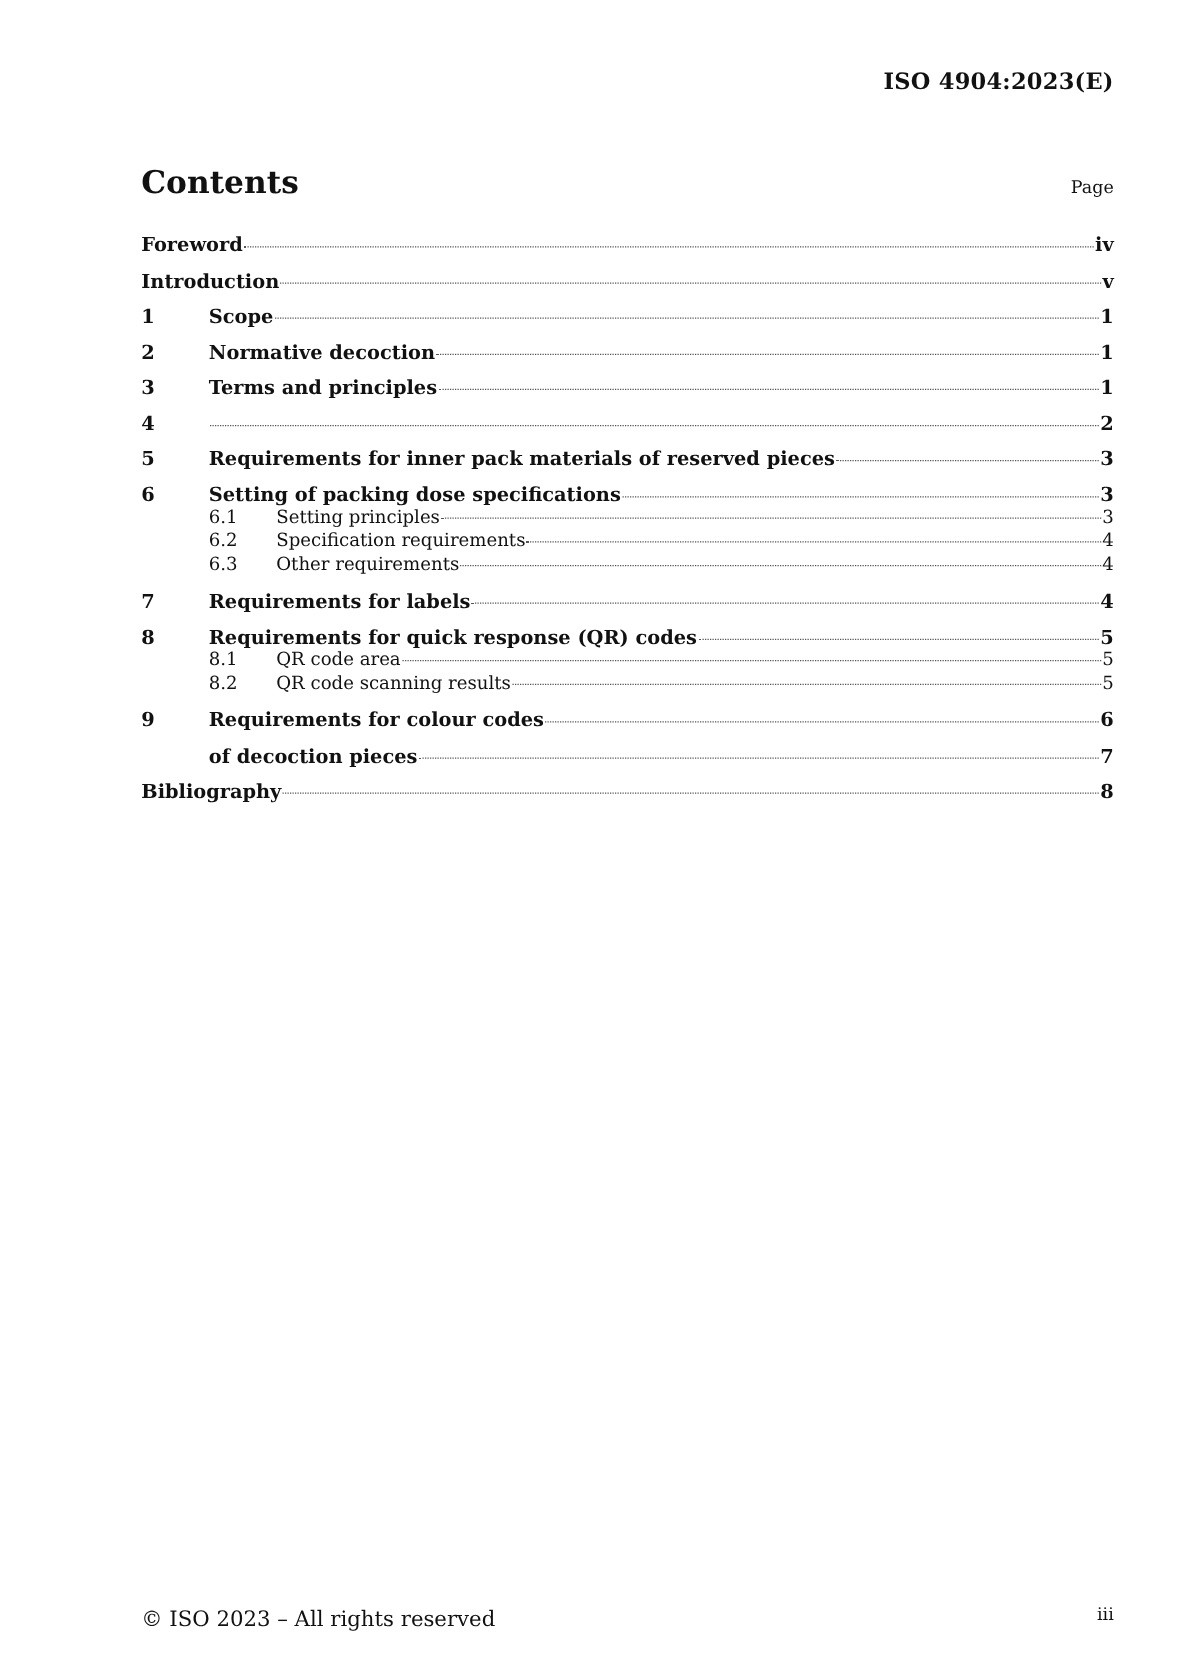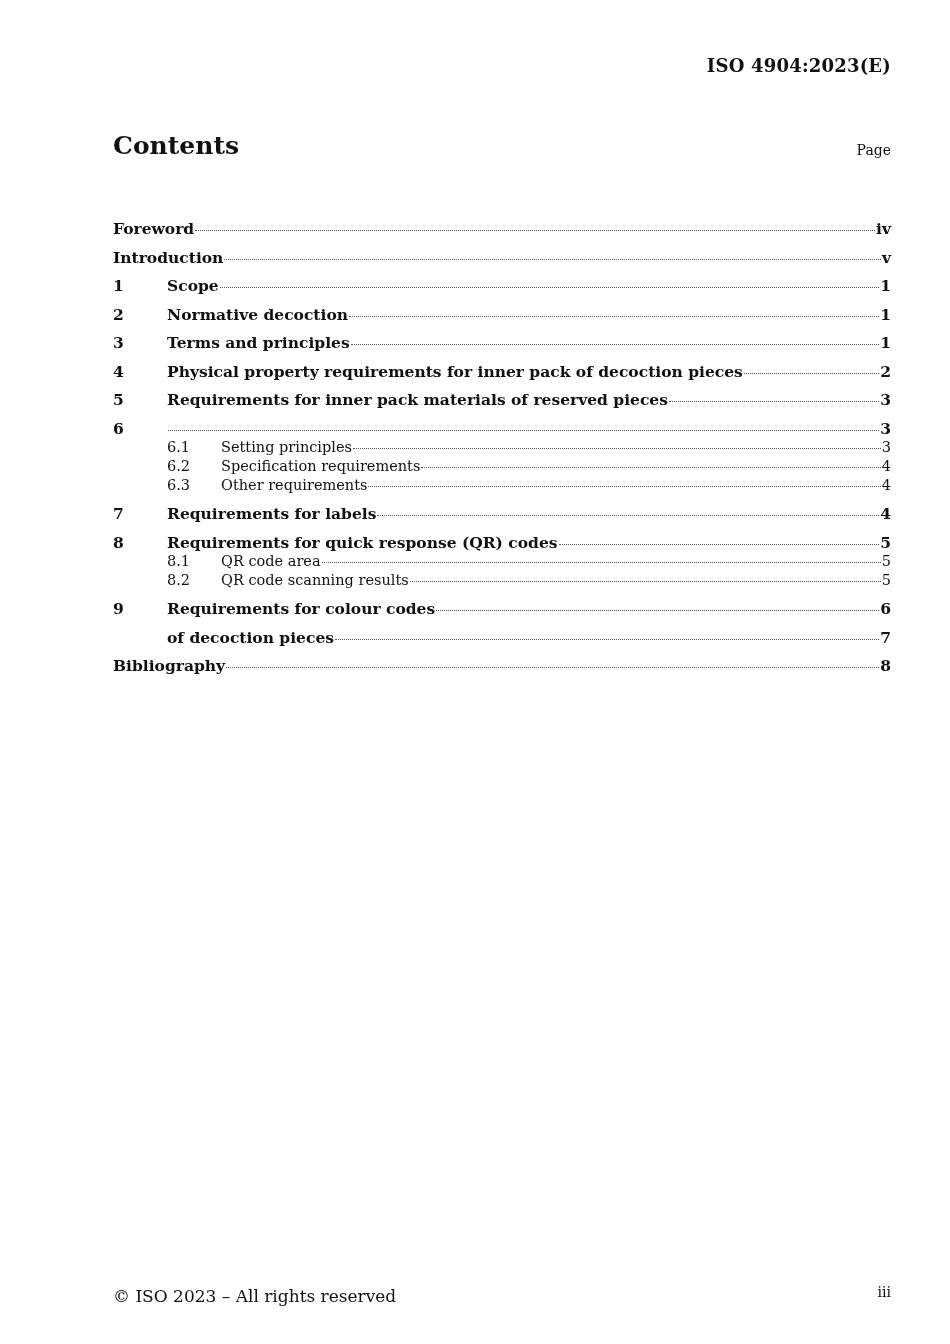--- a/index.html
+++ b/index.html
@@ -9,21 +9,21 @@
   .contents-title { position:absolute; left:113px; top:131px; font-weight:bold; font-size:25px; }
   .page-label { position:absolute; right:59px; top:142px; font-size:14px; }
   .toc { position:absolute; left:113px; top:186px; width:778px; }
   .row { display:flex; align-items:baseline; position:relative; }
   .row.l1 { font-weight:bold; font-size:15.5px; height:20px; }
   .row.l2 { font-weight:normal; font-size:14.5px; height:19px; }
   .row .num { flex:0 0 54px; }
   .row.l2 .num { flex:0 0 54px; margin-left:54px; }
   .row .title { white-space:nowrap; }
   .row .dots { flex:1 1 auto; border-bottom:1px dotted #555; margin:0 1px; transform:translateY(-3px); min-width:10px; }
-  .row .pg { flex:0 0 auto; text-align:right;margin-top:33px; }
+  .row .pg { flex:0 0 auto; text-align:right; }
   .gap { height:8.5px; }
   .annex { font-size:15.5px; }
   .annex .line1 { display:flex; width:725px; justify-content:space-between; font-weight:bold; height:20px; }
   .annex .line1 .lbl { font-weight:bold; }
   .annex .line1 .inf { font-weight:normal; }
   .annex .row2 { margin-left:54px; }
   .footer-copy { position:absolute; left:113px; top:1286px; font-size:17px; }
   .footer-pg { position:absolute; right:59px; top:1284px; font-size:14px; }
 </style>
 </head>
@@ -62,34 +62,34 @@
   <div class="gap"></div>
   <div class="row l1">
     <span class="num">3</span>
       <span class="title">Terms and principles</span>
       <span class="dots"></span>
       <span class="pg">1</span>
   </div>
   <div class="gap"></div>
   <div class="row l1">
     <span class="num">4</span>
-      <span class="title">Physical property requirements for inner pack of decoction pieces</span>
       <span class="dots"></span>
       <span class="pg">2</span>
   </div>
   <div class="gap"></div>
   <div class="row l1">
     <span class="num">5</span>
       <span class="title">Requirements for inner pack materials of reserved pieces</span>
       <span class="dots"></span>
       <span class="pg">3</span>
   </div>
   <div class="gap"></div>
   <div class="row l1">
     <span class="num">6</span>
+      <span class="title">Setting of packing dose specifications</span>
       <span class="dots"></span>
       <span class="pg">3</span>
   </div>
   <div class="row l2">
     <span class="num">6.1</span>
       <span class="title">Setting principles</span>
       <span class="dots"></span>
       <span class="pg">3</span>
   </div>
   <div class="row l2">

